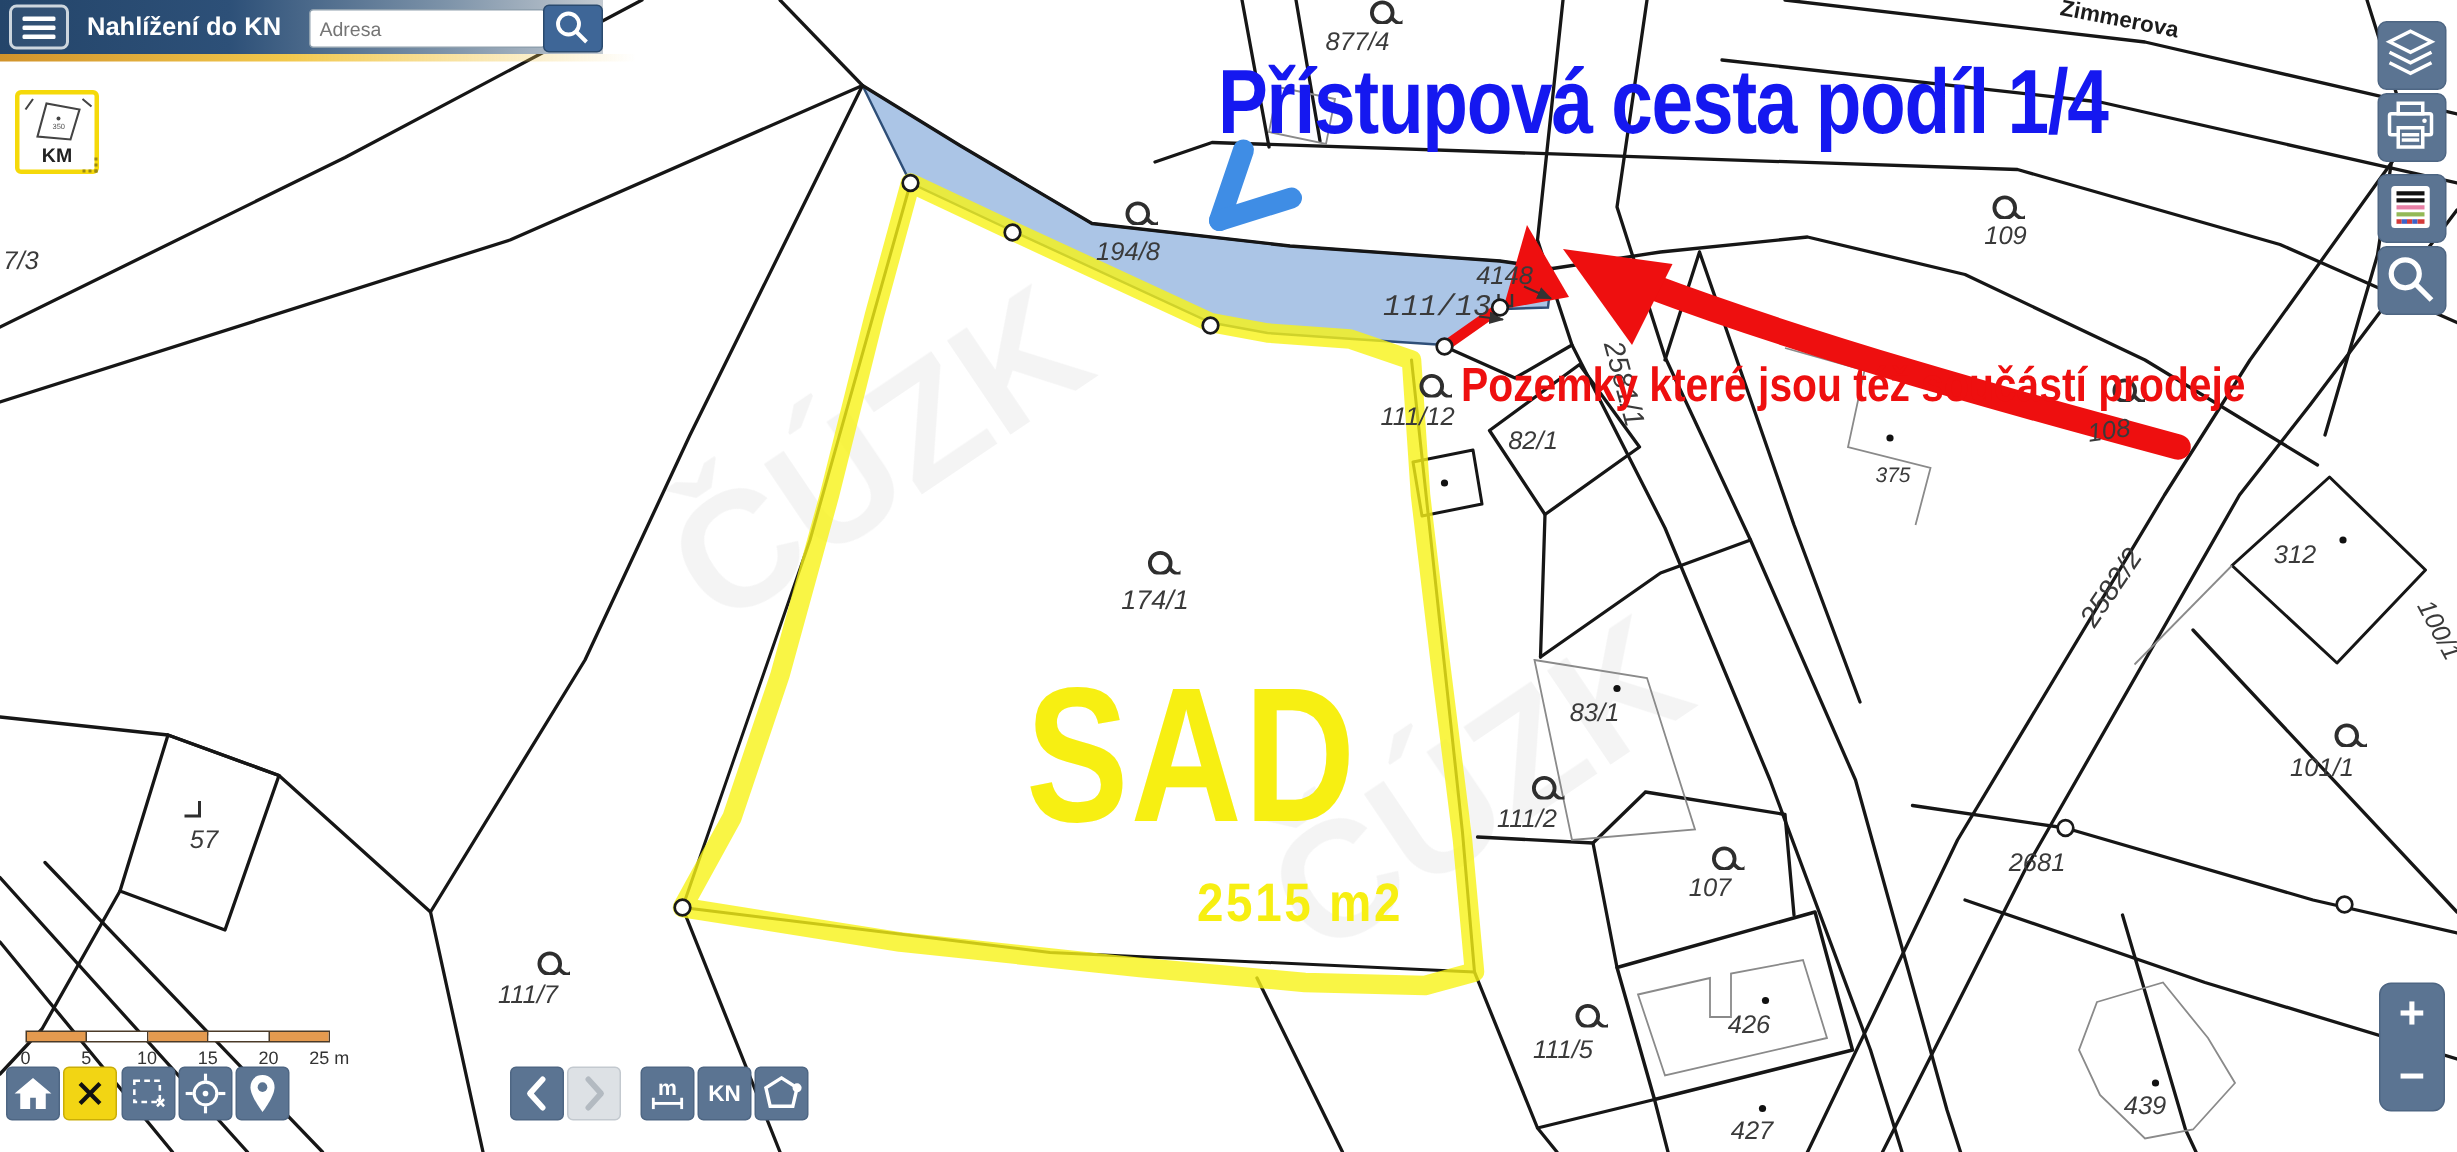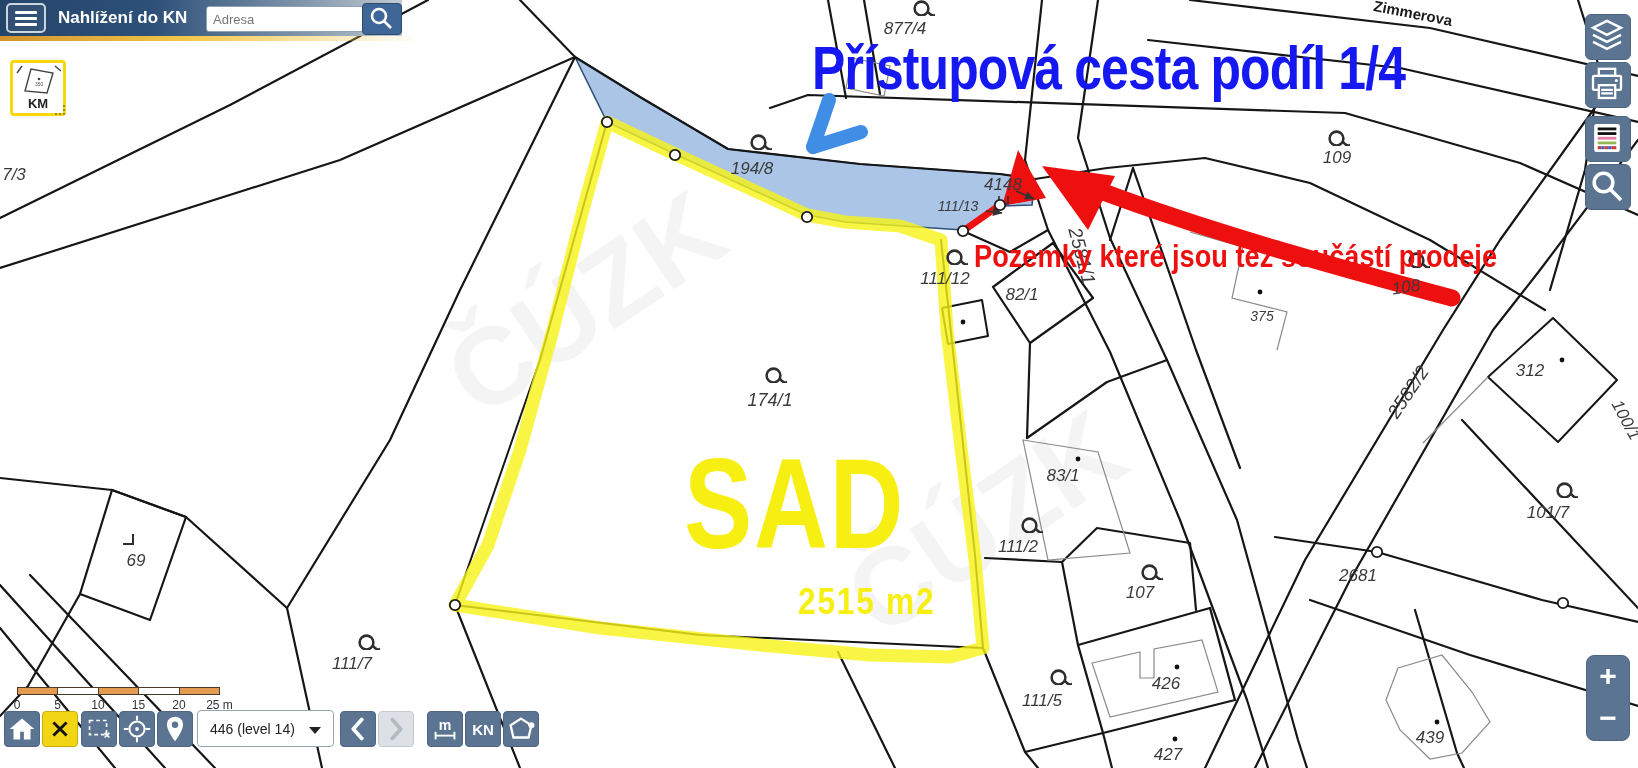--- a/index.html
+++ b/index.html
@@ -183,37 +183,37 @@
         <circle cx="1260" cy="292" r="2.4" fill="#111"></circle>
         <path d="M123,544 L133,544 L133,534" fill="none" stroke="#2e2e2e" stroke-width="2"></path>
       </g>
   </svg>
 
   <div id="labels-layer">
       <div class="map-label" style="left: 905px; top: 28px; font-size: 17px; transform: translate(-50%, -50%);">877/4</div>
       <div class="map-label" style="left: 14px; top: 146px; font-size: 17px; transform: translate(-50%, -50%); margin-top: 28px;">7/3</div>
       <div class="map-label" style="left: 752px; top: 168px; font-size: 17px; transform: translate(-50%, -50%);">194/8</div>
       <div class="map-label" style="left: 1003px; top: 184px; font-size: 17px; transform: translate(-50%, -50%);">4148</div>
-      <div class="map-label" style="left: 958px; top: 206px; font-size: 14px; transform: translate(-50%, -50%);">111/13</div>
+      <div class="map-label" style="left: 958px; top: 206px; font-size: 20px; transform: translate(-50%, -50%); font-family: Liberation Mono, monospace;">111/13</div>
       <div class="map-label" style="left: 1337px; top: 157px; font-size: 17px; transform: translate(-50%, -50%);">109</div>
       <div class="map-label street" style="left: 1413px; top: 13px; font-size: 15px; transform: translate(-50%, -50%) rotate(11deg);">Zimmerova</div>
       <div class="map-label" style="left: 945px; top: 278px; font-size: 17px; transform: translate(-50%, -50%);">111/12</div>
       <div class="map-label" style="left: 1022px; top: 294px; font-size: 17px; transform: translate(-50%, -50%);">82/1</div>
       <div class="map-label" style="left: 1262px; top: 316px; font-size: 14px; transform: translate(-50%, -50%);">375</div>
       <div class="map-label" style="left: 1406px; top: 287px; font-size: 17px; transform: translate(-50%, -50%) rotate(-8deg);">108</div>
       <div class="map-label" style="left: 1082px; top: 256px; font-size: 19px; transform: translate(-50%, -50%) rotate(75deg);">2581/1</div>
       <div class="map-label" style="left: 1408px; top: 392px; font-size: 19px; transform: translate(-50%, -50%) rotate(-56deg);">2582/2</div>
       <div class="map-label" style="left: 1530px; top: 370px; font-size: 17px; transform: translate(-50%, -50%);">312</div>
       <div class="map-label" style="left: 1626px; top: 420px; font-size: 17px; transform: translate(-50%, -50%) rotate(62deg);">100/1</div>
       <div class="map-label" style="left: 1063px; top: 475px; font-size: 17px; transform: translate(-50%, -50%);">83/1</div>
       <div class="map-label" style="left: 1018px; top: 546px; font-size: 17px; transform: translate(-50%, -50%);">111/2</div>
-      <div class="map-label" style="left: 1548px; top: 512px; font-size: 17px; transform: translate(-50%, -50%);">101/7</div>
+      <div class="map-label" style="left: 1548px; top: 512px; font-size: 17px; transform: translate(-50%, -50%);">101/1</div>
       <div class="map-label" style="left: 1140px; top: 592px; font-size: 17px; transform: translate(-50%, -50%);">107</div>
       <div class="map-label" style="left: 1358px; top: 575px; font-size: 17px; transform: translate(-50%, -50%);">2681</div>
-      <div class="map-label" style="left: 136px; top: 560px; font-size: 17px; transform: translate(-50%, -50%);">69</div>
+      <div class="map-label" style="left: 136px; top: 560px; font-size: 17px; transform: translate(-50%, -50%);">57</div>
       <div class="map-label" style="left: 352px; top: 663px; font-size: 17px; transform: translate(-50%, -50%); font-style: italic;">111/7</div>
       <div class="map-label" style="left: 1042px; top: 700px; font-size: 17px; transform: translate(-50%, -50%);">111/5</div>
       <div class="map-label" style="left: 1166px; top: 683px; font-size: 17px; transform: translate(-50%, -50%);">426</div>
       <div class="map-label" style="left: 1430px; top: 737px; font-size: 17px; transform: translate(-50%, -50%);">439</div>
       <div class="map-label" style="left: 1168px; top: 754px; font-size: 17px; transform: translate(-50%, -50%);">427</div>
       <div class="map-label" style="left: 770px; top: 400px; font-size: 18px; transform: translate(-50%, -50%);">174/1</div>
       <div class="map-sym" style="left: 911px; top: -2px;"><svg width="24" height="18" viewBox="-8 -8 16 12">
           <circle cx="-1" cy="-1" r="4.6" fill="none" stroke="#2e2e2e" stroke-width="1.7"></circle>
           <path d="M3.2,1.2 C5.5,4 7.5,4.6 9,2.4" fill="none" stroke="#2e2e2e" stroke-width="1.7"></path>
         </svg></div>
@@ -378,24 +378,20 @@
         <line x1="27" y1="18" x2="32" y2="18"></line>
     </svg>
   </div>
   <div class="bt-btn" style="left:157px">
     <svg width="34" height="34" viewBox="0 0 36 36">
       <path d="M18,5 C12.5,5 9.5,9 9.5,13.5 C9.5,20 18,31 18,31 C18,31 26.5,20 26.5,13.5 C26.5,9 23.5,5 18,5 Z" fill="#fff"></path>
       <circle cx="18" cy="13.5" r="3.4" fill="#5b7492"></circle>
     </svg>
   </div>
 
-  <div class="level-select">
-    <span class="txt">446 (level 14)</span>
-    <span class="caret"></span>
-  </div>
 
   <div class="bt-btn" style="left:340px">
     <svg width="34" height="34" viewBox="0 0 36 36" fill="none" stroke="#fff" stroke-width="4" stroke-linecap="round" stroke-linejoin="round">
       <path d="M22,8 L13,18 L22,28"></path>
     </svg>
   </div>
   <div class="bt-btn disabled" style="left:378px">
     <svg width="34" height="34" viewBox="0 0 36 36" fill="none" stroke="#b3bac1" stroke-width="4" stroke-linecap="round" stroke-linejoin="round">
       <path d="M14,8 L23,18 L14,28"></path>
     </svg>

